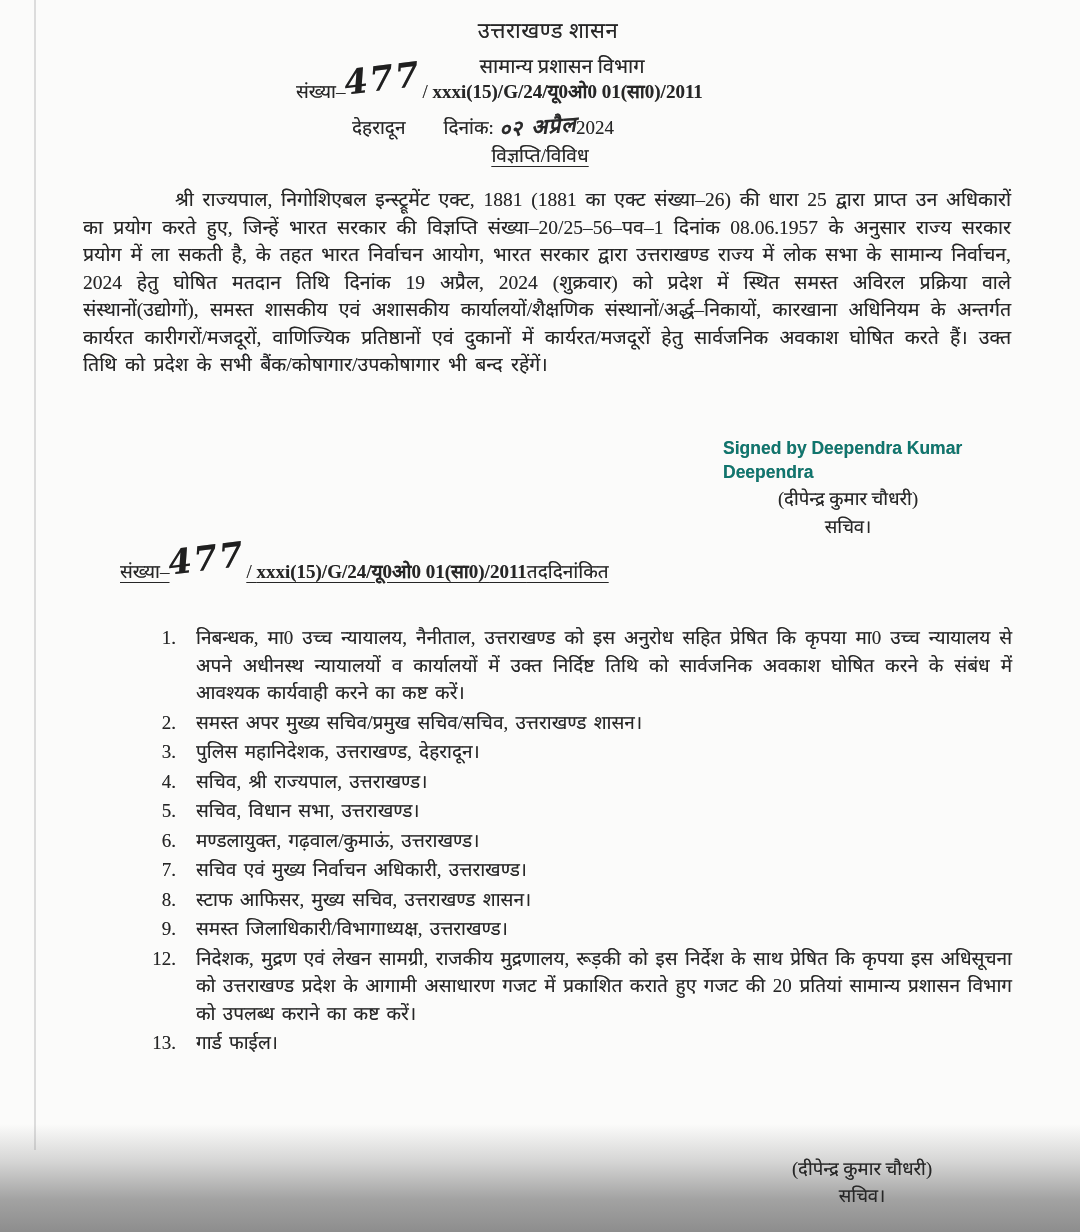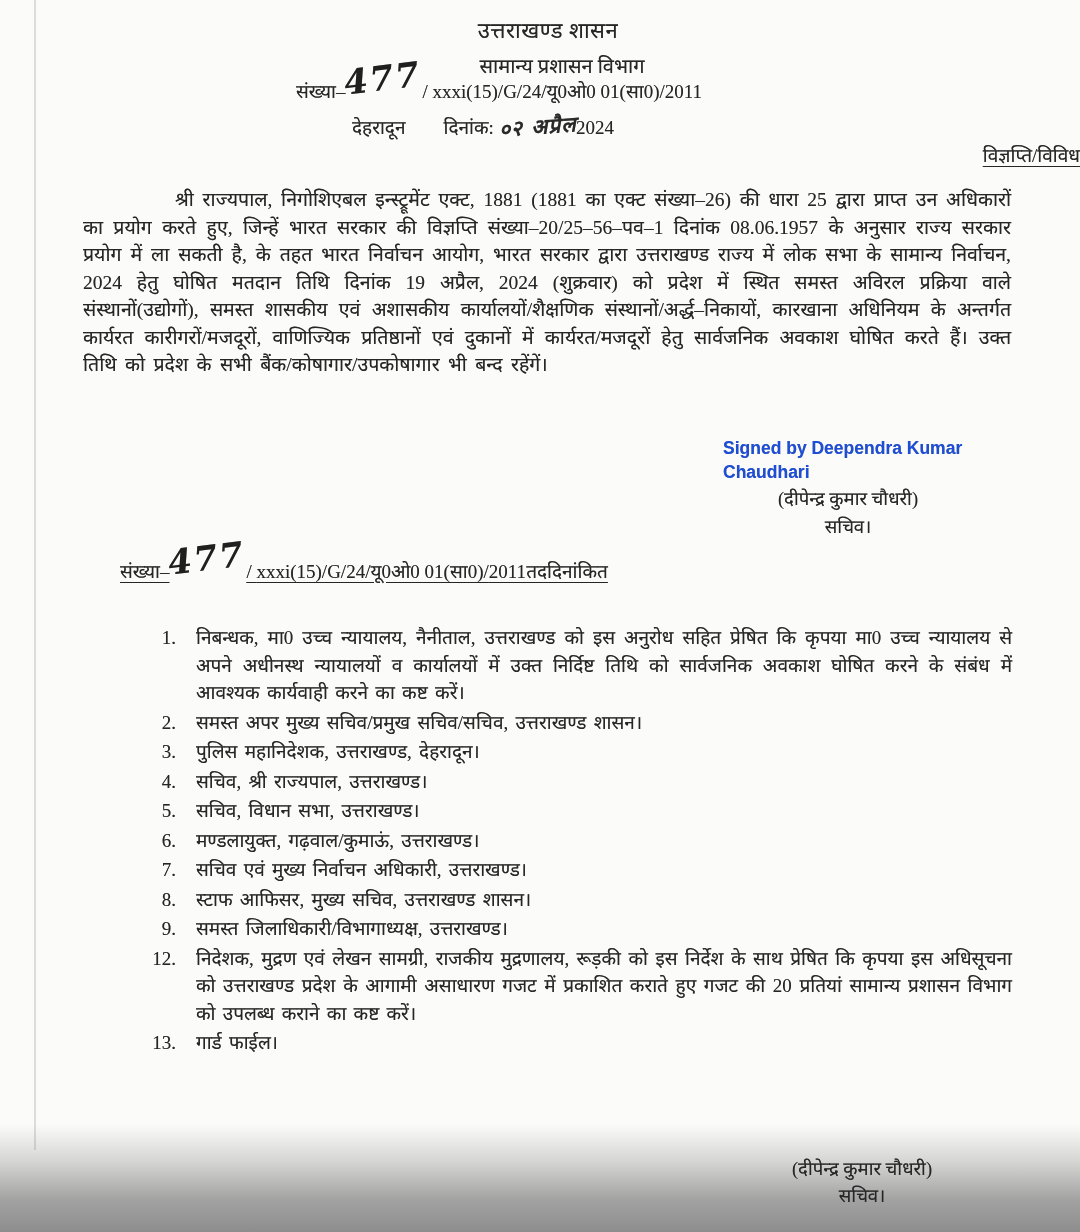--- a/index.html
+++ b/index.html
@@ -13,44 +13,44 @@
   .shade{position:absolute;left:0;right:0;bottom:0;height:108px;z-index:1;pointer-events:none;
     background:linear-gradient(to bottom,rgba(125,125,125,0) 0%,rgba(125,125,125,0.30) 35%,rgba(115,115,115,0.65) 70%,#8d8d8d 100%);}
 
   .hdr{position:absolute;left:16px;right:0;top:14px;text-align:center;}
   .hdr .l1{font-size:22px;letter-spacing:0.5px;}
   .hdr .l2{font-size:20px;margin-top:8px;margin-left:28px;}
 
   .ref1{position:absolute;left:296px;top:76px;font-size:19px;white-space:nowrap;}
   .ref2{position:absolute;left:120px;top:556px;font-size:19px;white-space:nowrap;
         text-decoration:underline;text-underline-offset:4px;}
-  .refnum{font-weight:normal;font-family:"Liberation Serif",serif;font-size:19px;}
+  .refnum{font-weight:bold;font-family:"Liberation Serif",serif;font-size:19px;}
   .hand{
     display:inline-block;font-family:"DejaVu Serif",serif;font-style:italic;font-weight:bold;
     font-size:34px;line-height:20px;transform:rotate(-7deg) translateY(-8px);
     letter-spacing:2px;color:#1f1f1f;text-decoration:none;
   }
   .hand-sm{
     display:inline-block;font-family:"DejaVu Serif",serif;font-style:italic;font-weight:bold;
     font-size:21px;transform:rotate(-4deg);letter-spacing:1px;color:#2a2a2a;
   }
   .dateline{position:absolute;left:352px;top:112px;font-size:19px;white-space:nowrap;}
   .dateline .gap{display:inline-block;width:38px;}
-  .subject{position:absolute;left:0;right:0;top:142px;text-align:right;font-size:19px;
+  .subject{position:absolute;left:0;right:0;top:142px;text-align:center;font-size:19px;
            text-decoration:underline;text-underline-offset:4px;}
 
   .body-par{
     position:absolute;left:83px;top:186px;width:928px;
     font-size:19.5px;line-height:27.5px;text-align:justify;text-indent:92px;
     word-spacing:3.5px;
   }
 
   .sig-digital{position:absolute;left:723px;top:436px;width:290px;}
   .sig-digital .en{font-family:"Liberation Sans","DejaVu Sans",sans-serif;font-weight:bold;
-                   font-size:17.5px;line-height:24px;color:#1d4ed8;}
+                   font-size:17.5px;line-height:24px;color:#0f766e;}
   .sig-digital .hi{font-size:18.5px;line-height:26px;text-align:center;margin-top:2px;width:250px;}
 
   .copyline{position:absolute;left:120px;top:590px;font-size:19px;}
 
   .rlist{position:absolute;left:150px;top:624px;width:862px;z-index:0;}
   .li{display:flex;margin-bottom:2px;font-size:19px;line-height:27.5px;}
   .li-no{flex:0 0 36px;text-align:right;padding-right:10px;box-sizing:border-box;}
   .li-text{flex:1;text-align:justify;word-spacing:2.5px;margin-left:10px;}
 
   .sig-footer{position:absolute;left:742px;top:1156px;width:240px;text-align:center;z-index:2;
@@ -70,21 +70,21 @@
   <div class="ref1"><span>संख्या–</span><span class="hand">477</span><span>/ </span><span class="refnum">xxxi(15)/G/24/यू0ओ0 01(सा0)/</span><span class="refnum yr">2011</span></div>
 
   <div class="dateline"><span>देहरादून</span><span class="gap"></span><span>दिनांक:</span>&nbsp;<span class="hand-sm">०२ अप्रैल</span><span>2024</span></div>
 
   <div class="subject">विज्ञप्ति/विविध</div>
 
   <div class="body-par">श्री राज्यपाल, निगोशिएबल इन्स्ट्रूमेंट एक्ट, 1881 (1881 का एक्ट संख्या–26) की धारा 25 द्वारा प्राप्त उन अधिकारों का प्रयोग करते हुए, जिन्हें भारत सरकार की विज्ञप्ति संख्या–20/25–56–पव–1 दिनांक 08.06.1957 के अनुसार राज्य सरकार प्रयोग में ला सकती है, के तहत भारत निर्वाचन आयोग, भारत सरकार द्वारा उत्तराखण्ड राज्य में लोक सभा के सामान्य निर्वाचन, 2024 हेतु घोषित मतदान तिथि दिनांक 19 अप्रैल, 2024 (शुक्रवार) को प्रदेश में स्थित समस्त अविरल प्रक्रिया वाले संस्थानों(उद्योगों), समस्त शासकीय एवं अशासकीय कार्यालयों/शैक्षणिक संस्थानों/अर्द्ध–निकायों, कारखाना अधिनियम के अन्तर्गत कार्यरत कारीगरों/मजदूरों, वाणिज्यिक प्रतिष्ठानों एवं दुकानों में कार्यरत/मजदूरों हेतु सार्वजनिक अवकाश घोषित करते हैं। उक्त तिथि को प्रदेश के सभी बैंक/कोषागार/उपकोषागार भी बन्द रहेंगें।</div>
 
   <div class="sig-digital">
     <div class="en">Signed by Deependra Kumar</div>
-    <div class="en">Chaudhari</div>
+    <div class="en">Deependra</div>
     <div class="hi">(दीपेन्द्र कुमार चौधरी)</div>
     <div class="hi">सचिव।</div>
   </div>
 
   <div class="ref2"><span>संख्या–</span><span class="hand">477</span><span>/ </span><span class="refnum">xxxi(15)/G/24/यू0ओ0 01(सा0)/</span><span class="refnum yr">2011</span><span>तददिनांकित</span></div>
 
 
   <div class="rlist">
       <div class="li">
         <span class="li-no">1.</span>

